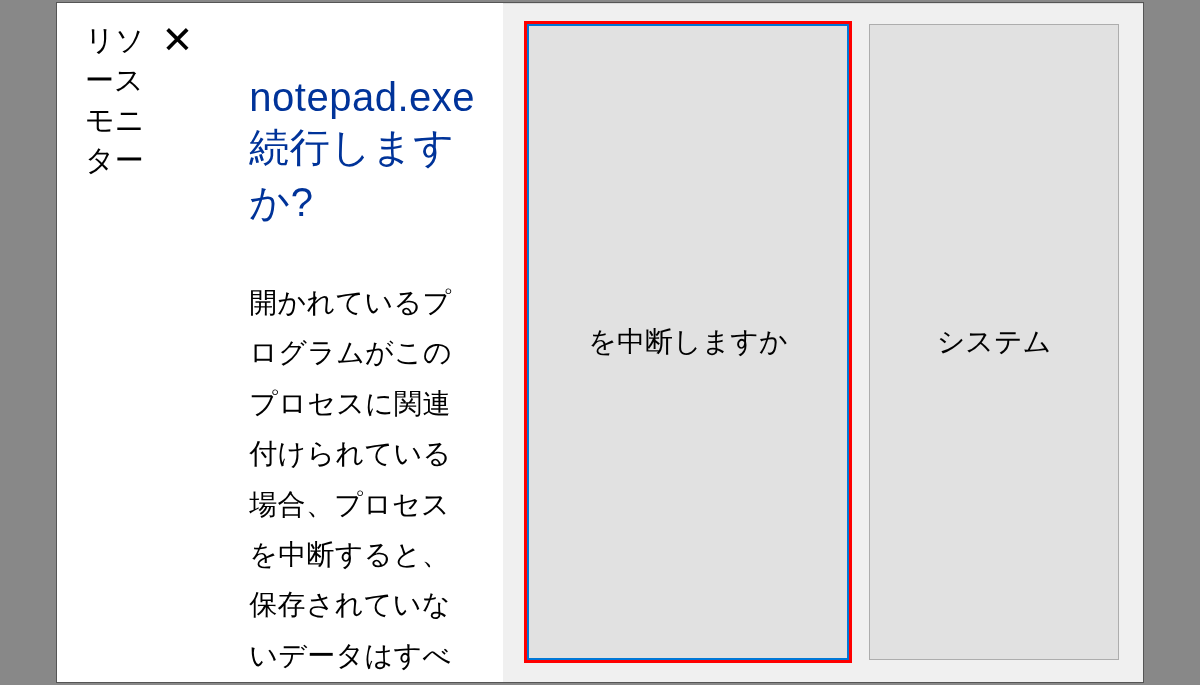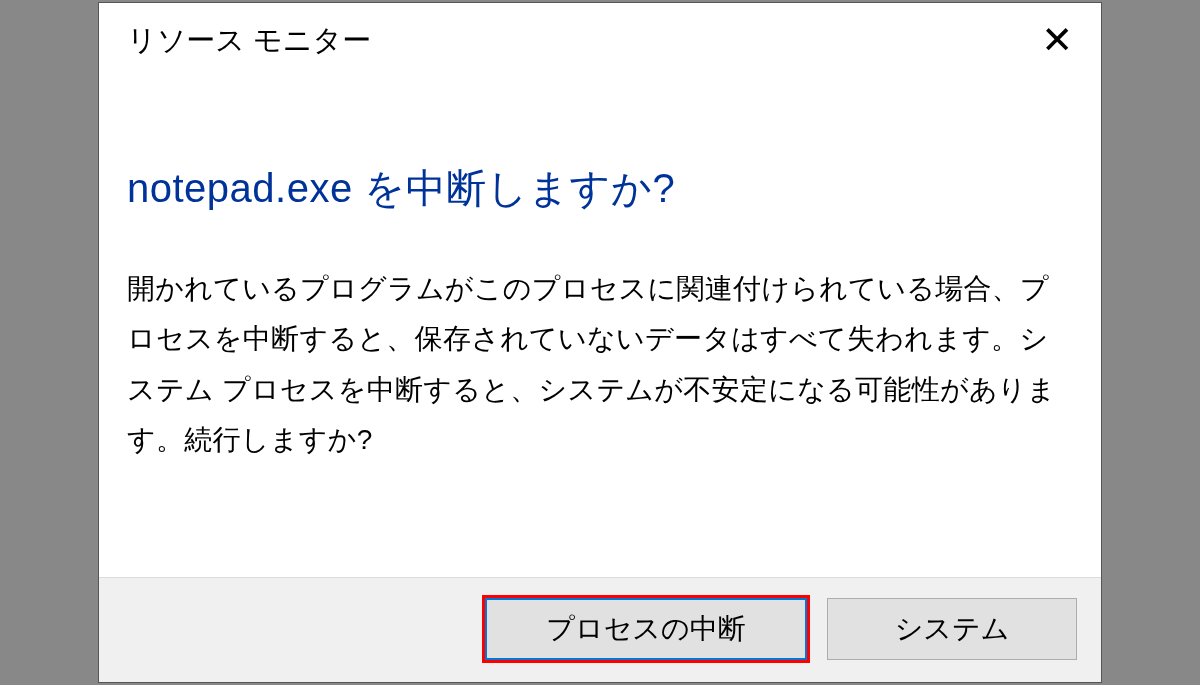--- a/index.html
+++ b/index.html
@@ -11,27 +11,26 @@
       font-family: "Yu Gothic UI", "Meiryo", "MS Gothic", sans-serif;
       background: #888;
       width: 1200px;
       height: 685px;
       display: flex;
       align-items: center;
       justify-content: center;
     }
     .dialog {
       background: #ffffff;
-      width: 1004px;
+      width: 1088px;
       height: 681px;
       border: 1px solid #555;
       display: flex;
-      flex-direction: column;
+      flex-direction: row;
       position: relative;
-      gap: 28px;
     }
     .titlebar {
       display: flex;
       justify-content: space-between;
       align-items: flex-start;
       padding: 18px 20px 0 28px;
     }
     .title {
       font-size: 29px;
       color: #000;
@@ -96,20 +95,20 @@
   </style>
 </head>
 <body>
 
 <div class="dialog">
   <div class="titlebar">
     <div class="title">リソース モニター</div>
     <div class="close-btn">✕</div>
   </div>
   <div class="content">
-    <div class="heading">notepad.exe を中断しますか?</div>
+    <div class="heading">notepad.exe 続行しますか?</div>
     <div class="body-text">開かれているプログラムがこのプロセスに関連付けられている場合、プロセスを中断すると、保存されていないデータはすべて失われます。システム プロセスを中断すると、システムが不安定になる可能性があります。続行しますか?</div>
   </div>
   <div class="footer">
-    <button class="btn btn-primary">プロセスの中断</button>
+    <button class="btn btn-primary">を中断しますか</button>
     <button class="btn btn-cancel">システム</button>
   </div>
 </div>
 
 </body></html>

